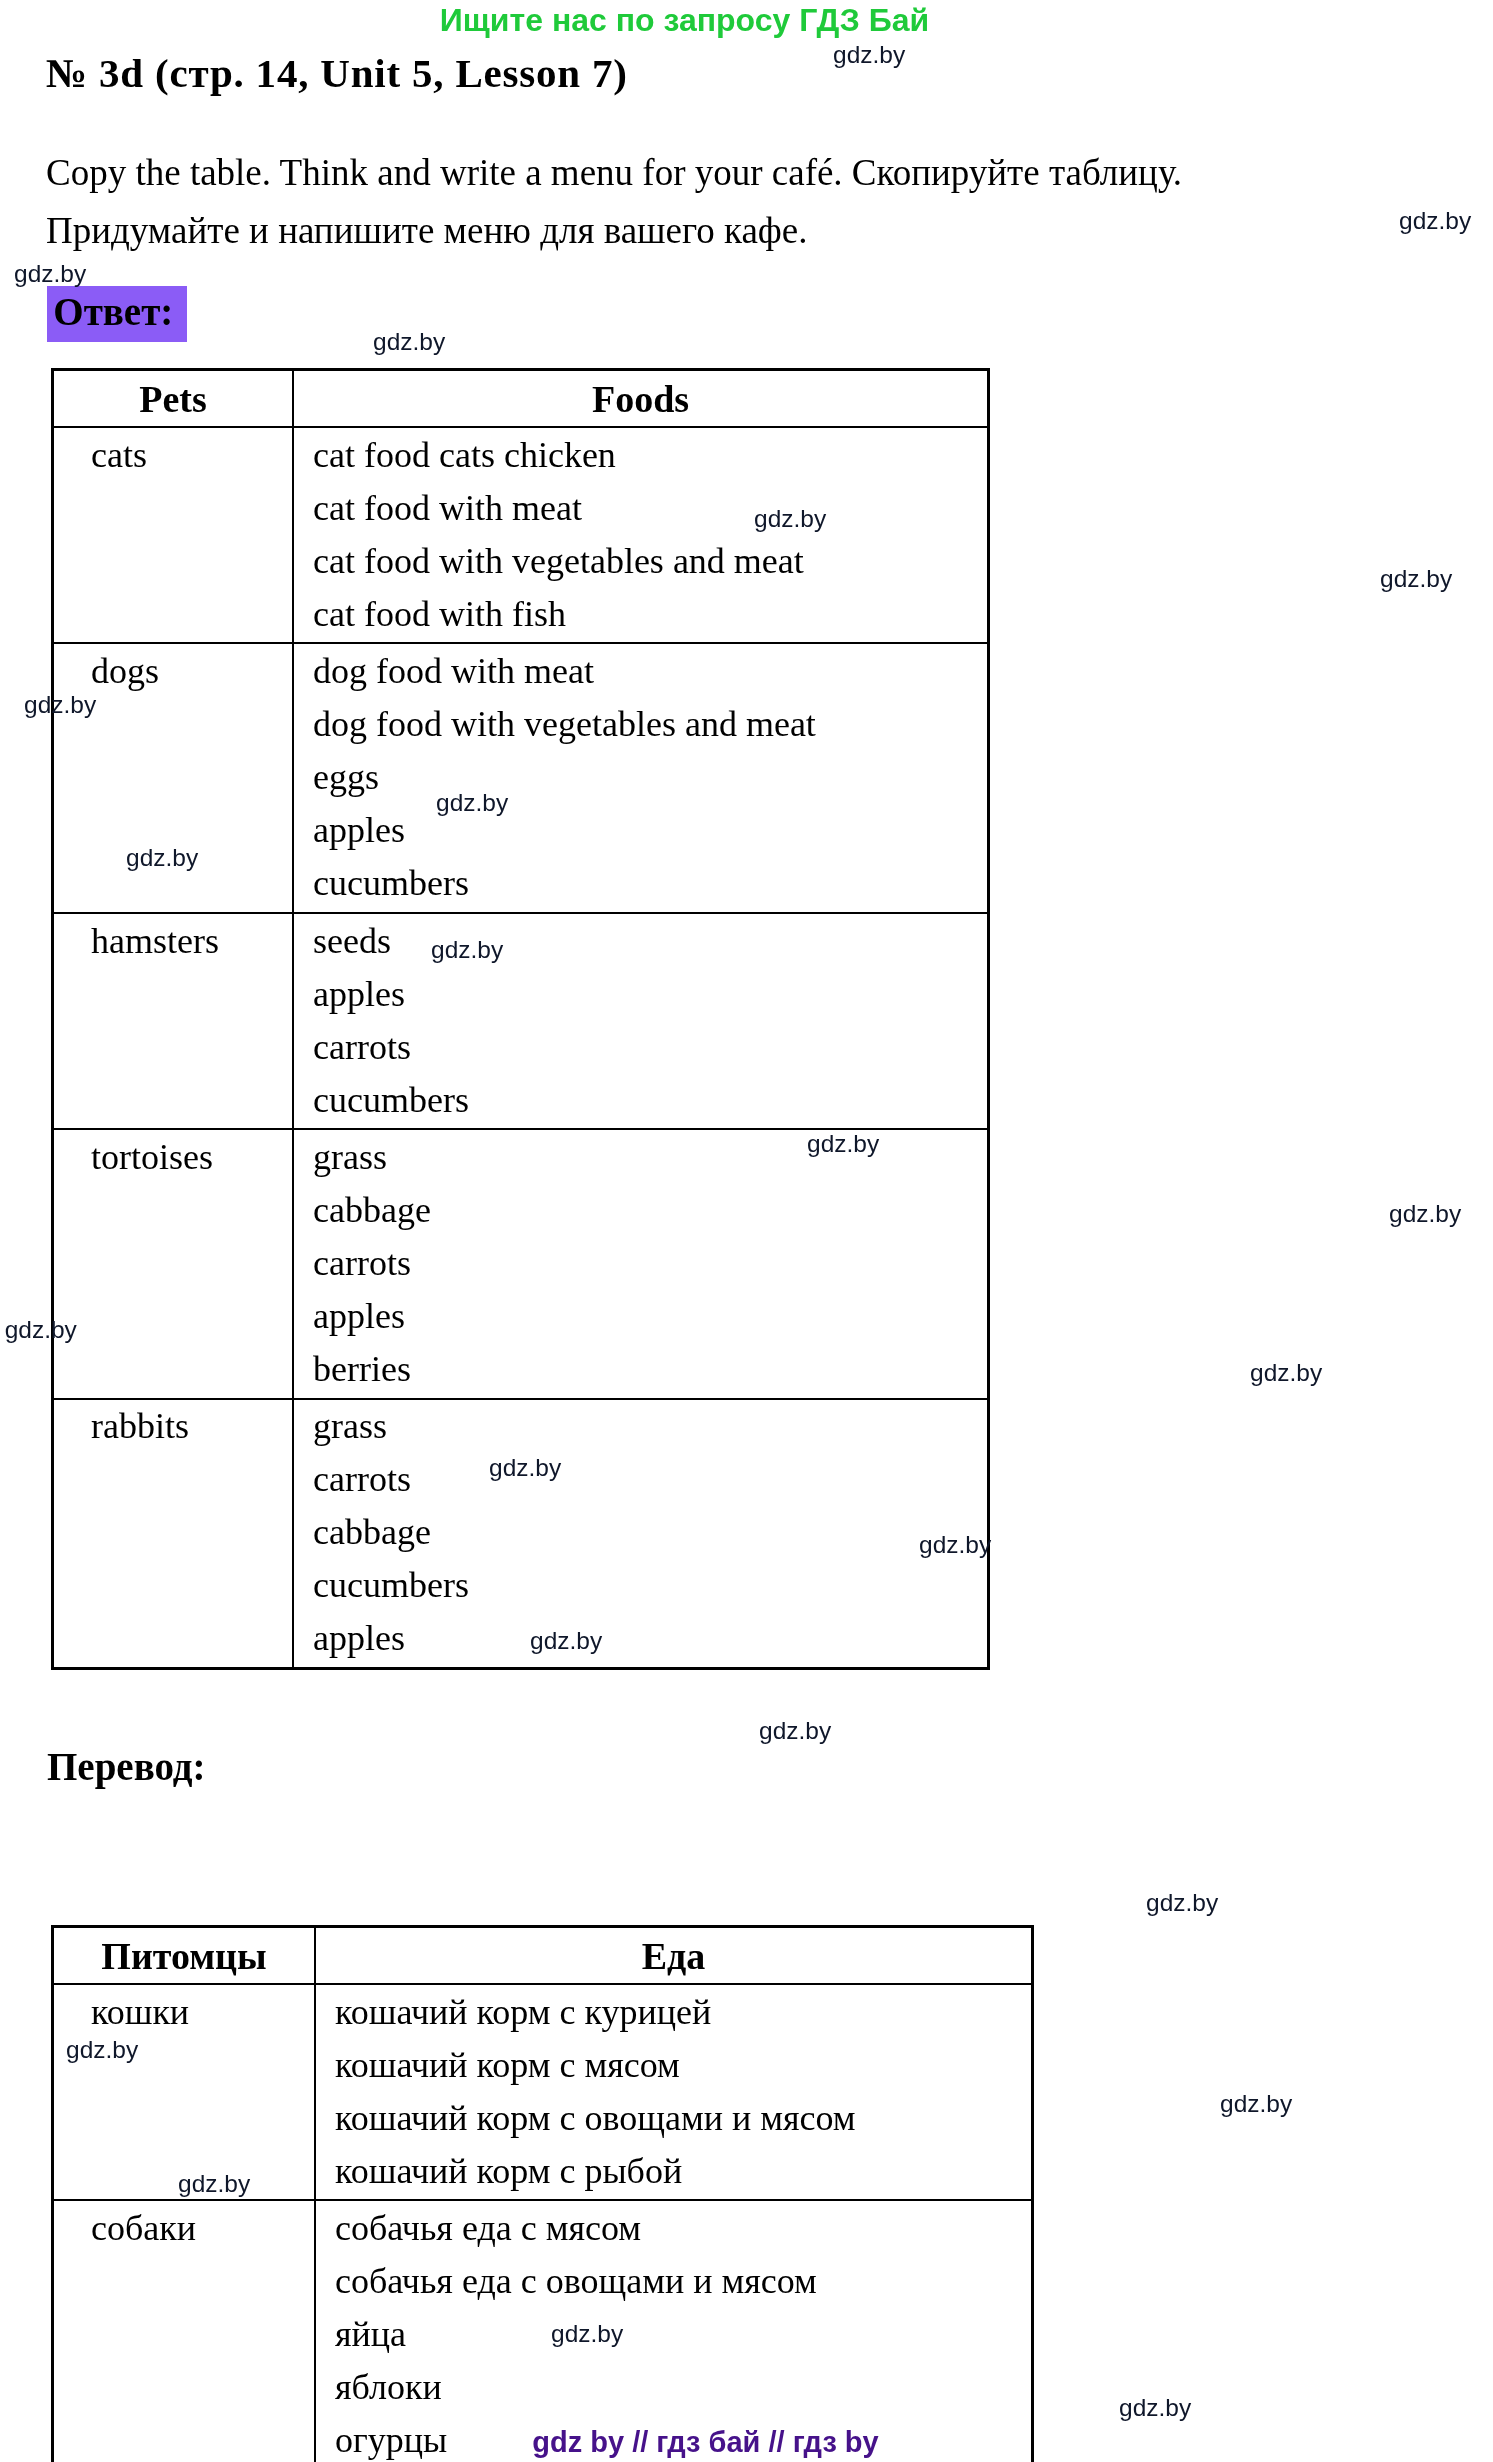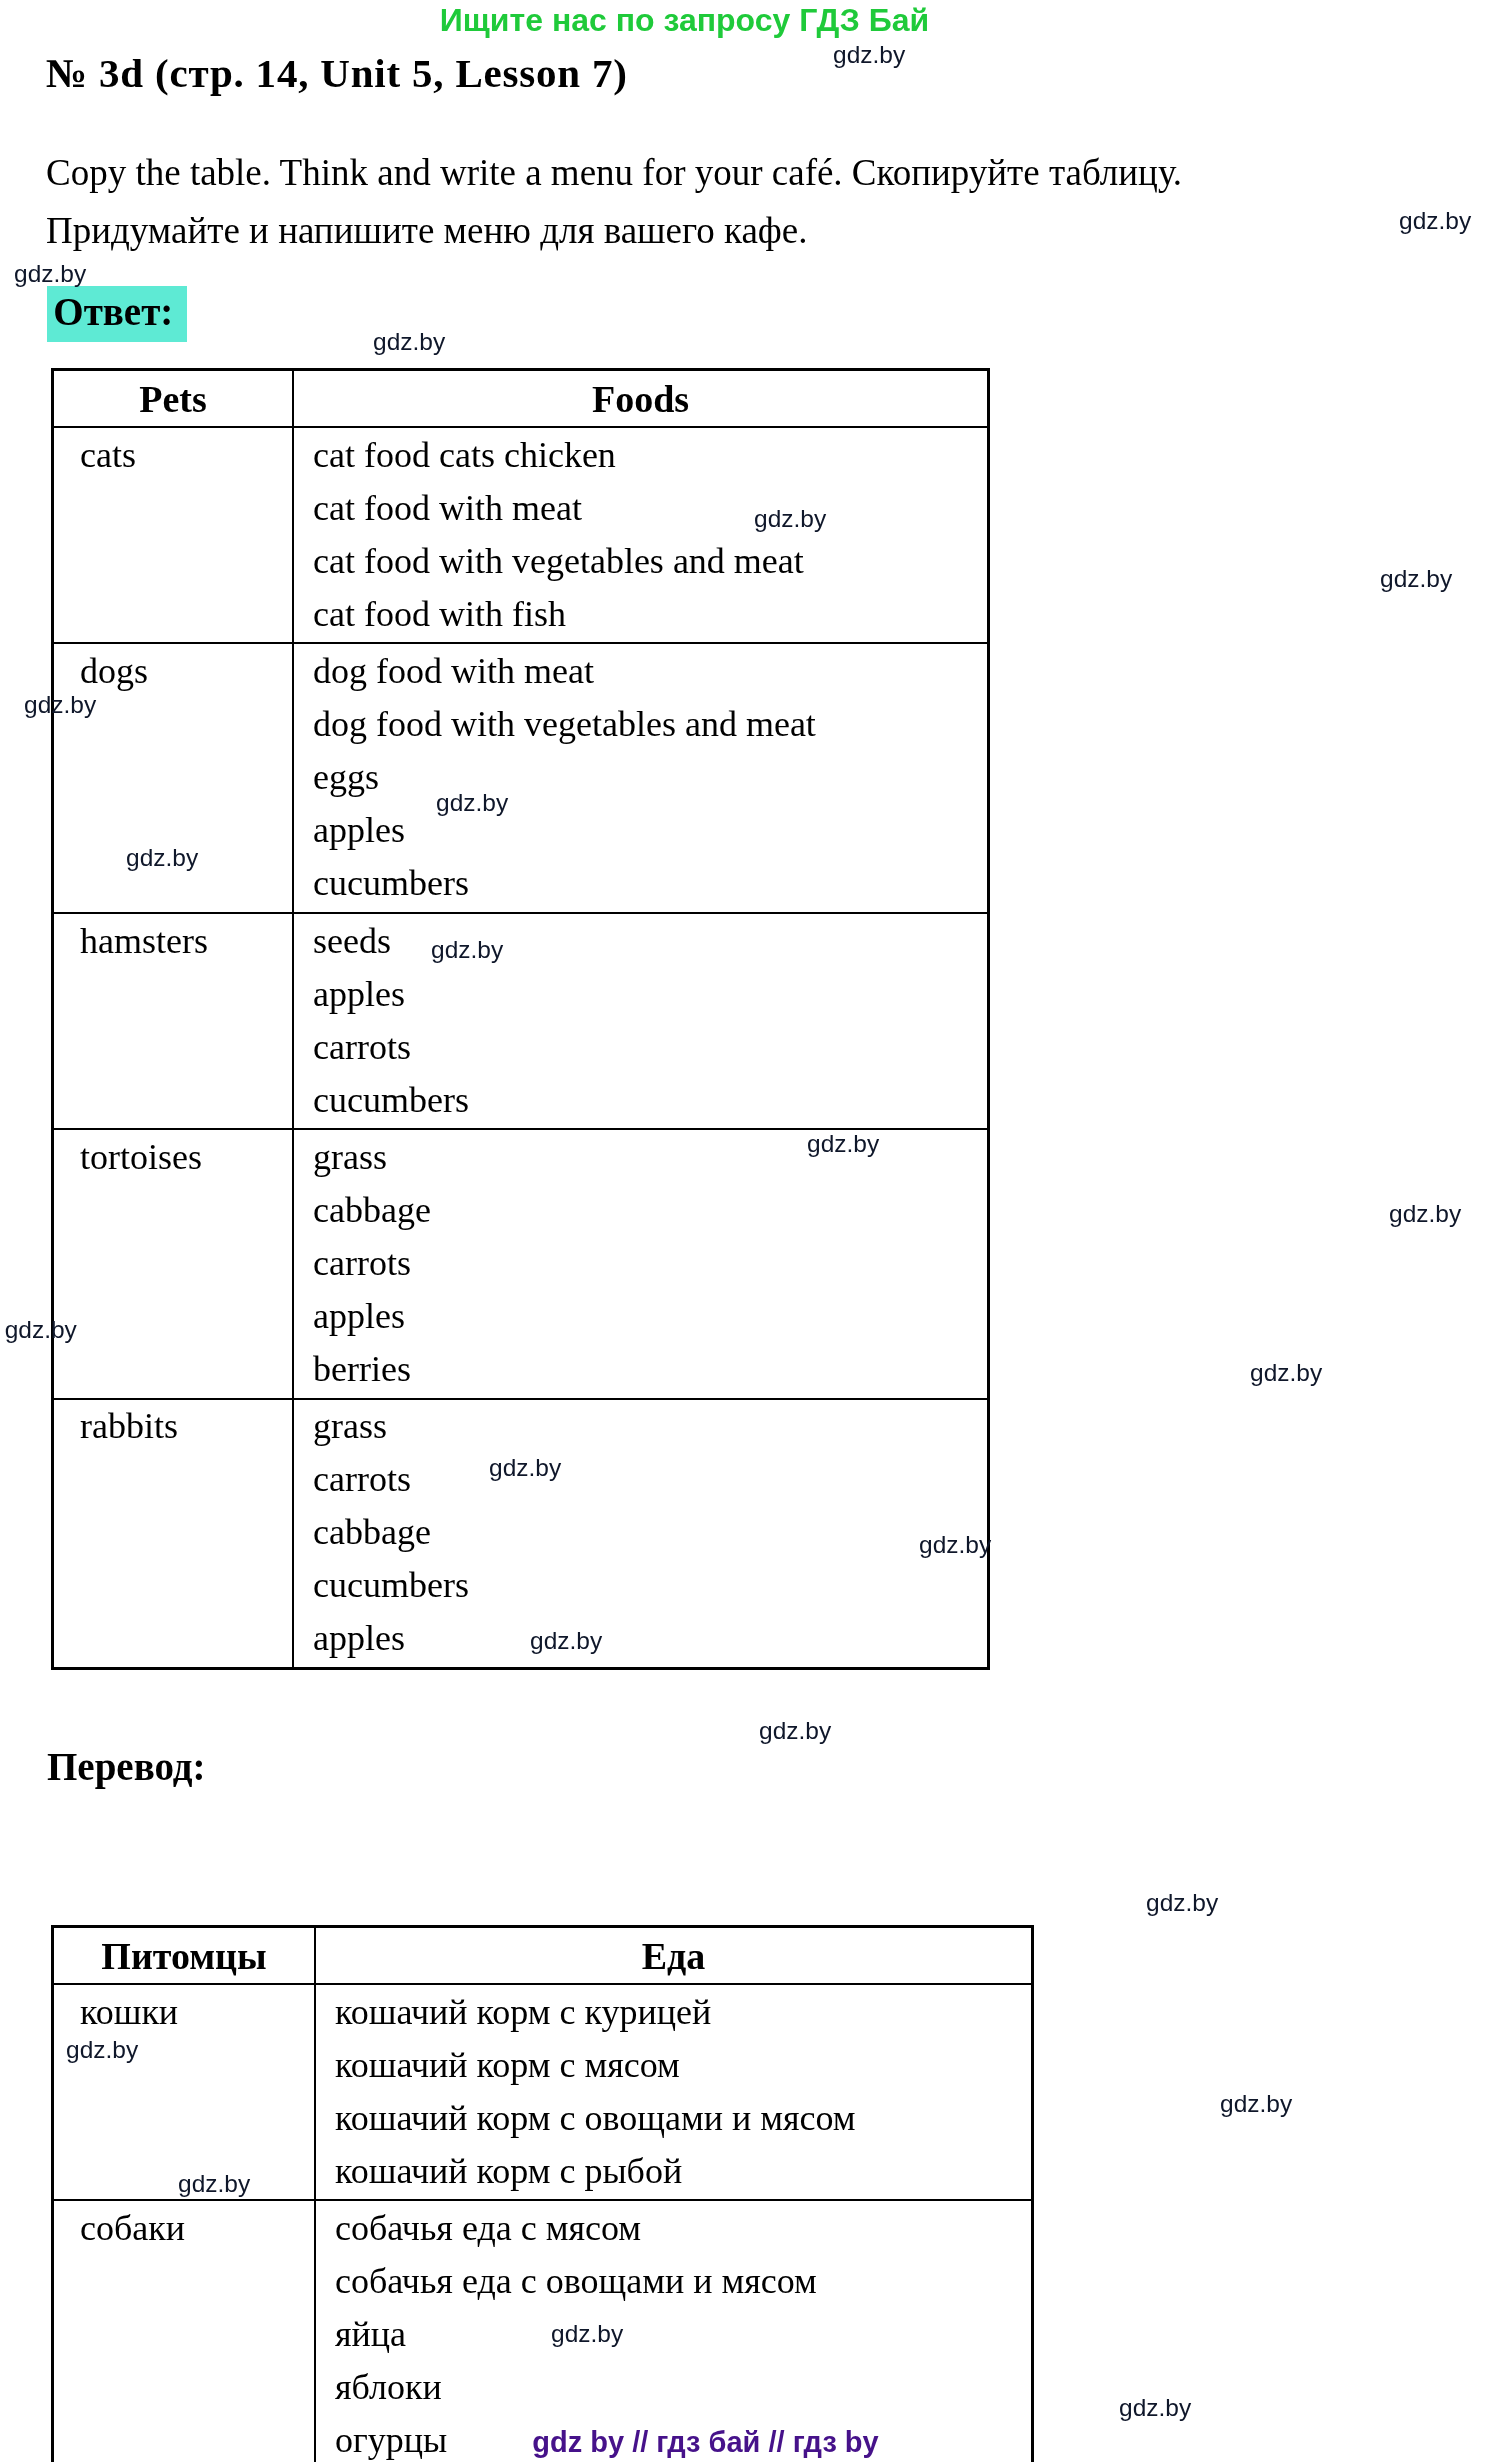--- a/index.html
+++ b/index.html
@@ -10,21 +10,21 @@
   .title{position:absolute;left:46px;top:49px;margin:0;font-size:41px;font-weight:bold;letter-spacing:0.8px;}
   .task{position:absolute;left:46px;top:144px;margin:0;width:1440px;font-size:37px;line-height:58px;}
   .hl{position:absolute;left:47px;top:286px;display:inline-block;font-size:39px;font-weight:bold;
       padding:3.2px 14px 8px 6.3px;}
   .section-label{position:absolute;left:47px;top:1744px;font-size:39px;font-weight:bold;}
   table{border-collapse:collapse;position:absolute;table-layout:fixed;}
   table,th,td{border:2.4px solid #000;}
   table{border-width:3.2px;}
   th{font-size:38px;font-weight:bold;padding:5.5px 0;}
   td{vertical-align:top;font-size:36px;line-height:53px;padding:0.8px 0 1.6px 0;}
-  td.pet{padding-left:26px;}
+  td.pet{padding-left:37px;}
   td.foods{padding-left:19px;}
   .t1{left:51px;top:368px;width:939px;}
   .t1 .col-pet{width:238px;}
   .t2{left:51px;top:1925px;width:983px;}
   .t2 .col-pet{width:260px;}
   .wm{position:absolute;font-family:"Liberation Sans",sans-serif;font-size:24.5px;color:#0f172a;
       white-space:nowrap;}
   .footer{position:absolute;left:0;top:2426px;width:1411px;text-align:center;
           font-family:"Liberation Sans",sans-serif;font-weight:600;font-size:29px;}
 </style>
@@ -32,21 +32,21 @@
 <body>
 
 <div class="page">
 
   <div class="banner" style="color: rgb(31, 202, 58);">Ищите нас по запросу ГДЗ Бай</div>
 
   <h1 class="title">№ 3d (стр. 14, Unit 5, Lesson 7)</h1>
 
   <p class="task"><span>Copy the table. Think and write a menu for your café. Скопируйте таблицу.</span><br><span>Придумайте и напишите меню для вашего кафе.</span></p>
 
-  <div class="hl" style="background: #5eead4;">Ответ:</div>
+  <div class="hl" style="background: #8b5cf6;">Ответ:</div>
 
   <table class="t1">
       <thead>
         <tr>
           <th class="col-pet">Pets</th>
           <th class="col-foods">Foods</th>
         </tr>
       </thead>
       <tbody>
         <tr>

